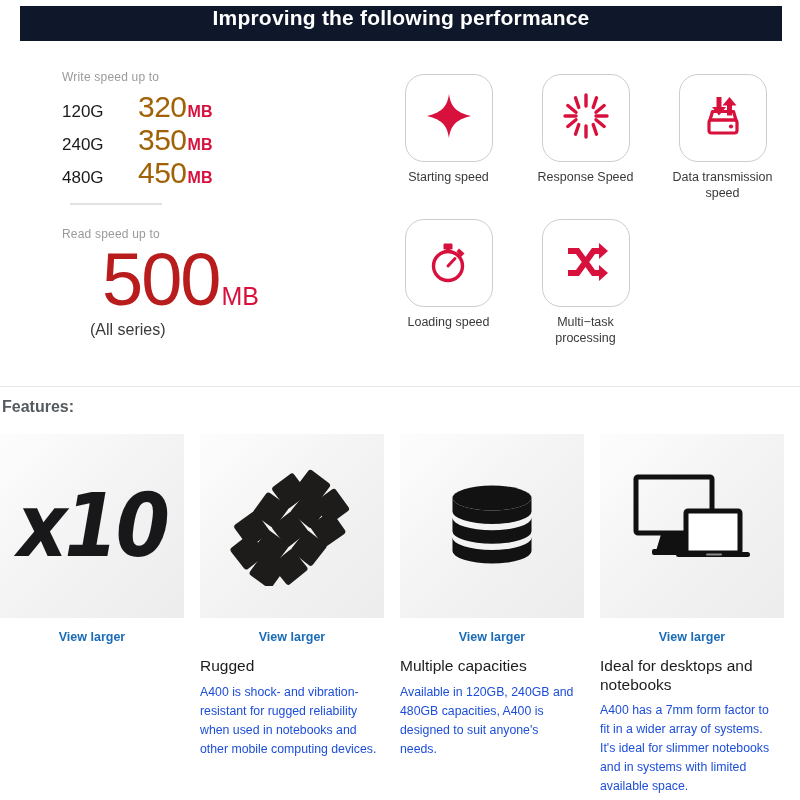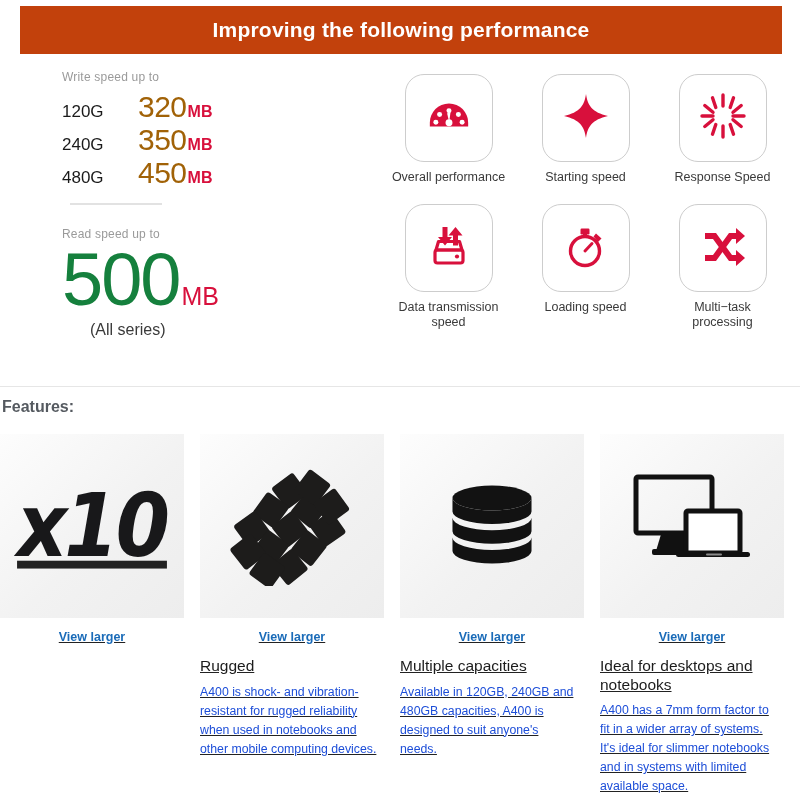--- a/index.html
+++ b/index.html
@@ -15,24 +15,24 @@
     overflow: hidden;
     position: relative;
   }
 
   
   .header-band {
     position: absolute;
     left: 20px;
     top: 6px;
     width: 762px;
-    height: 48px;
-    background: #c2410c;
-    display: flex;
-    align-items: center;
+    height: 35px;
+    background: #0f172a;
+    display: flex;
+    align-items: flex-start;
     justify-content: center;
   }
   .header-title {
     color: #ffffff;
     font-size: 21px;
     font-weight: 600;
     letter-spacing: 0.2px;
     white-space: nowrap;
   }
 
@@ -81,25 +81,26 @@
     background: #e2e2e2;
     margin: 12px 0 0 8px;
   }
   .read-block { margin-top: 22px; }
   .read-value-row {
     display: flex;
     align-items: baseline;
     margin-top: -4px;
   }
   .read-value {
-    color: #15803d;
+    color: #b91c1c;
     font-size: 74px;
     font-weight: 400;
     line-height: 0.95;
     letter-spacing: -2px;
+    margin-left: 40px;
   }
   .read-unit {
     color: #d8103c;
     font-size: 25px;
     font-weight: 400;
     margin-left: 2px;
   }
   .read-note {
     font-size: 16px;
     color: #3a3a3a;
@@ -167,21 +168,20 @@
     position: absolute;
     left: 0px;
     top: 434px;
     width: 800px;
     display: flex;
   }
   .feature-col {
     width: 200px;
     box-sizing: border-box;
     padding-right: 18px;
-    text-decoration: underline;
   }
   .feature-thumb {
     width: 184px;
     height: 184px;
     background: linear-gradient(135deg, #fdfdfd 0%, #f2f2f2 55%, #ededed 100%);
     display: flex;
     align-items: center;
     justify-content: center;
     box-sizing: border-box;
   }
@@ -259,37 +259,20 @@
     <div class="read-value-row">
       <span class="read-value">500</span>
       <span class="read-unit">MB</span>
     </div>
     <div class="read-note">(All series)</div>
   </div>
 </div>
 
 <div class="icon-grid">
 
-  <div class="icon-cell">
-    <div class="icon-box">
-      <span>
-        <svg width="46" height="46" viewBox="0 0 48 48">
-          <path d="M24 11 C12.9 11 4 19.9 4 31 L4 35 L44 35 L44 31 C44 19.9 35.1 11 24 11 Z" fill="#d8103c"></path>
-          <circle cx="24" cy="18.5" r="2.6" fill="#fff"></circle>
-          <circle cx="14.2" cy="22.5" r="2.6" fill="#fff"></circle>
-          <circle cx="33.8" cy="22.5" r="2.6" fill="#fff"></circle>
-          <circle cx="10.3" cy="30.5" r="2.6" fill="#fff"></circle>
-          <circle cx="37.7" cy="30.5" r="2.6" fill="#fff"></circle>
-          <path d="M24.2 30.5 L22 21 L25.5 20.6 Z" fill="#fff"></path>
-          <circle cx="24" cy="31" r="3.6" fill="#fff"></circle>
-        </svg>
-      </span>
-    </div>
-    <div class="icon-label">Overall performance</div>
-  </div>
 
   <div class="icon-cell">
     <div class="icon-box">
       <span>
         <svg width="48" height="48" viewBox="0 0 48 48">
           <path d="M24 2 C25.6 13.4 30.2 20.4 46 24 C30.2 27.6 25.6 34.6 24 46 C22.4 34.6 17.8 27.6 2 24 C17.8 20.4 22.4 13.4 24 2 Z" fill="#d8103c"></path>
         </svg>
       </span>
     </div>
     <div class="icon-label">Starting speed</div>

